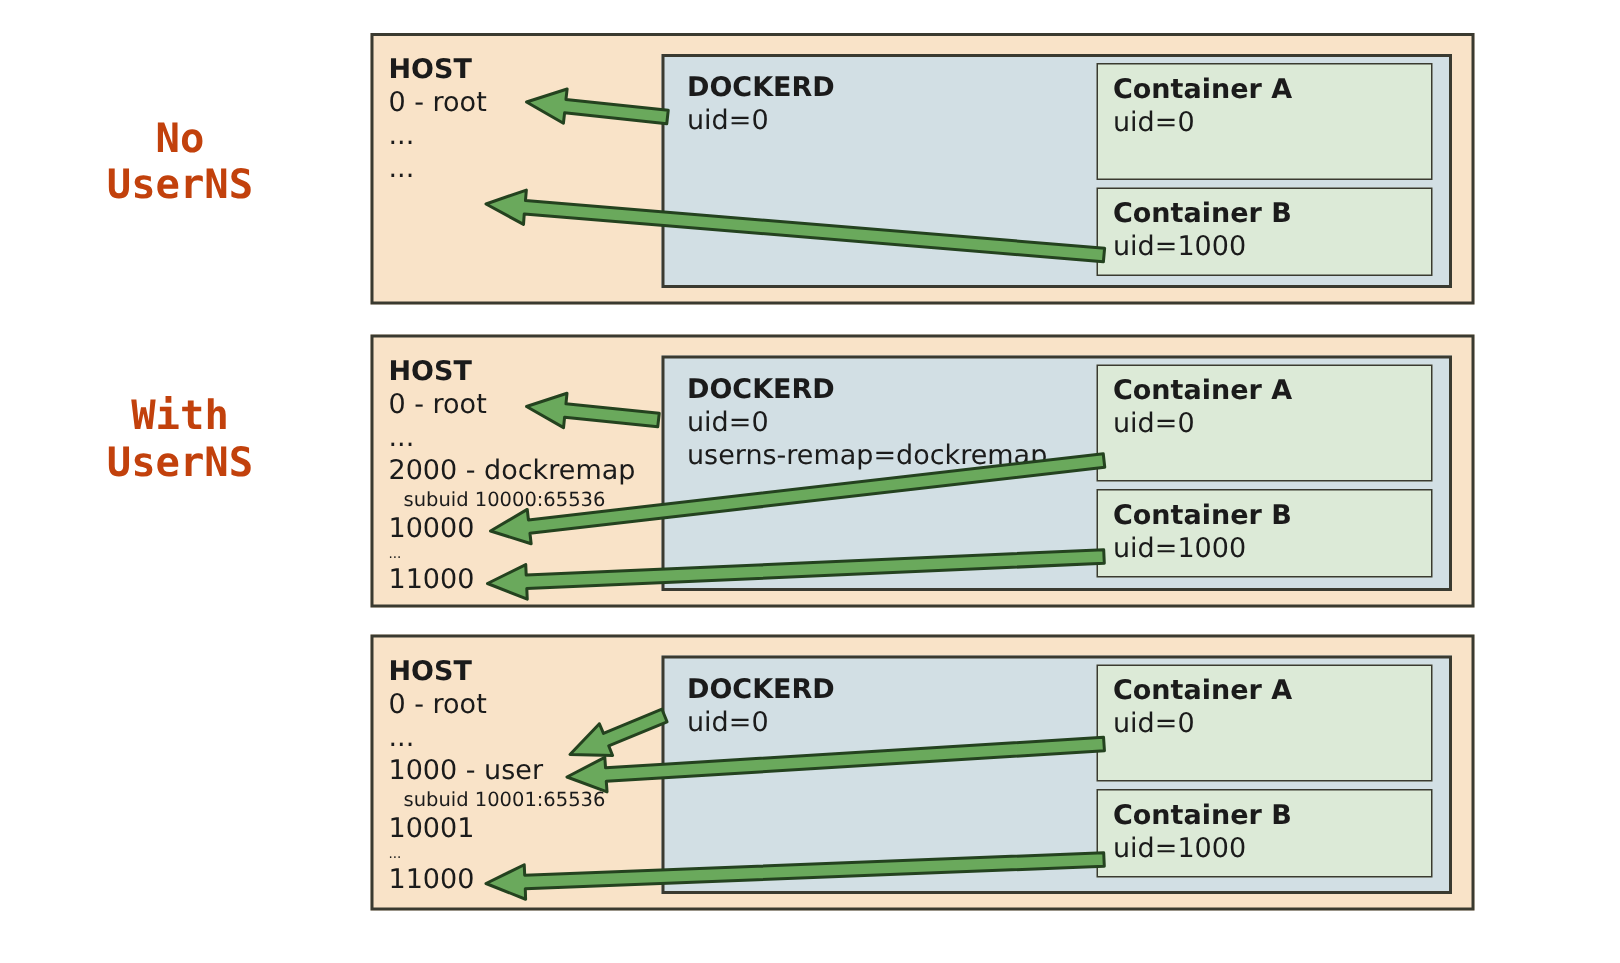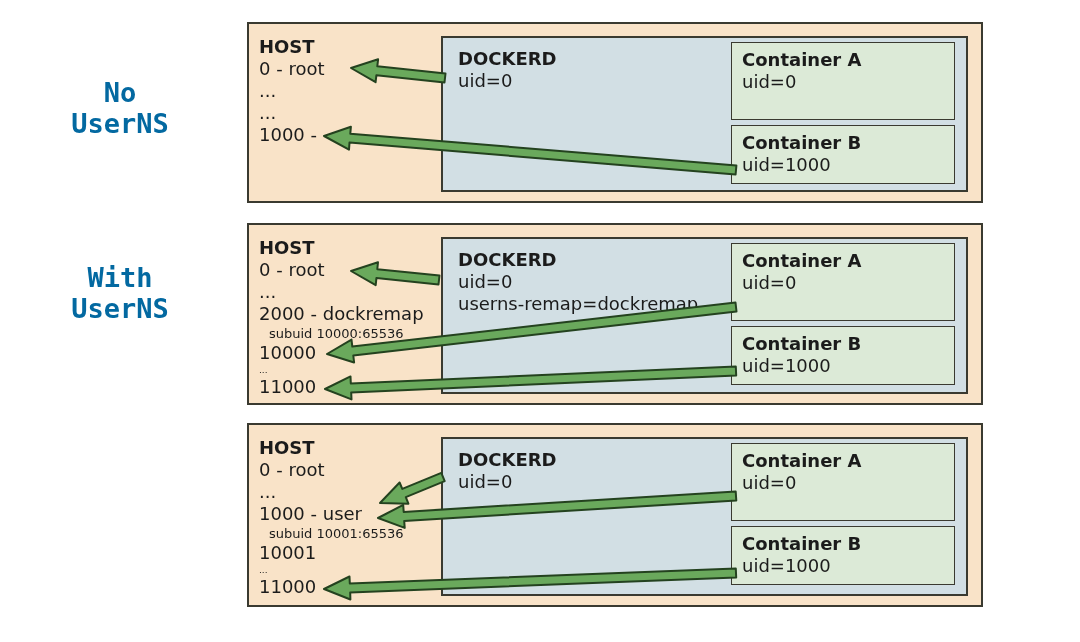--- a/index.html
+++ b/index.html
@@ -8,21 +8,21 @@
   }
   *{box-sizing:border-box;margin:0;padding:0}
   html,body{background:#fff}
   body{font-family:"DejaVu Sans",sans-serif;color:var(--text)}
   .stage{position:relative;width:1080px;height:642px;background:#fff;overflow:hidden}
 
   
   .row-label{
     position:absolute;left:0;width:240px;text-align:center;
     font-family:"DejaVu Sans Mono",monospace;font-weight:bold;
-    font-size:27px;line-height:31px;color:#0369a1;
+    font-size:27px;line-height:31px;color:#c2410c;
   }
   .row-label.l1{top:77px}
   .row-label.l2{top:262px}
   .row-label.l3{top:497px}
 
   
   .panel{
     position:absolute;left:247px;width:736px;
     background:var(--host-bg);border:2px solid var(--border);
   }
@@ -69,21 +69,20 @@
     <div>With</div>
     <div>UserNS</div>
   </div>
 
   <div class="panel p1">
     <div class="host">
       <div class="hline title">HOST</div>
       <div class="hline">0 - root</div>
       <div class="hline">...</div>
       <div class="hline">...</div>
-      <div class="hline">1000 -</div>
     </div>
     <div class="dockerd">
       <div class="dline title">DOCKERD</div>
       <div class="dline">uid=0</div>
       <div class="container-box cA">
         <div class="cline title">Container A</div>
         <div class="cline">uid=0</div>
       </div>
       <div class="container-box cB">
         <div class="cline title">Container B</div>

